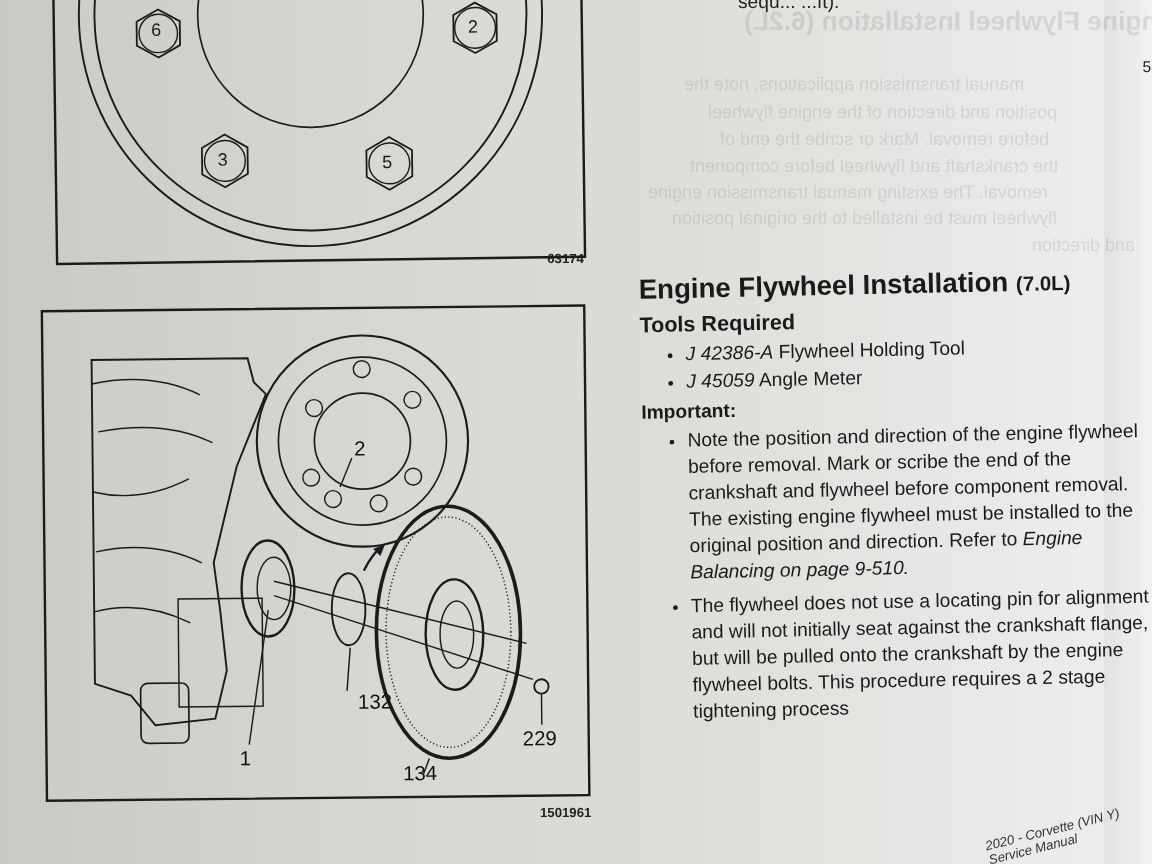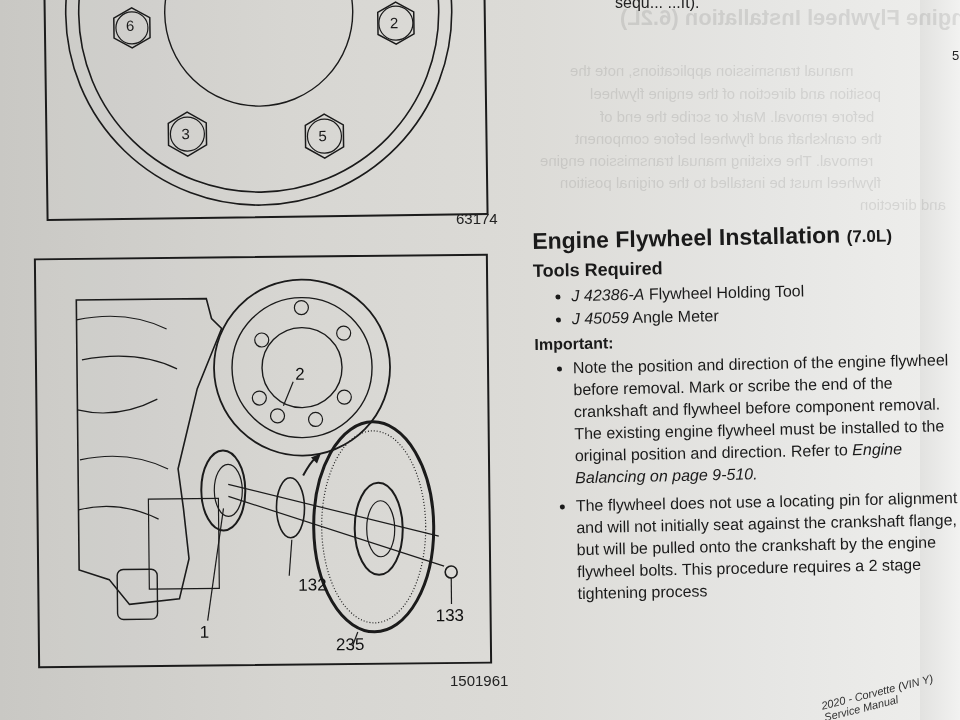--- a/index.html
+++ b/index.html
@@ -6,21 +6,21 @@
     body {
       width:960px; height:720px; overflow:hidden; position:relative;
       background: linear-gradient(90deg, #c9c8c4 0%, #d6d5d1 30%, #dcdbd7 55%, #e6e6e4 80%, #ededeb 96%, #2a2a2a 100%);
       font-family: "Liberation Sans", sans-serif; color:#1a1a1a;
     }
     .page-right-edge { position:absolute; right:0; top:0; width:40px; height:720px;
       background: linear-gradient(90deg, #e2e2e0, #f2f2f1); }
     .fig { position:absolute; border:2px solid #1b1b1b; background:rgba(255,255,255,0.04); }
     .fig-top { left:45px; top:-10px; width:438px; height:224px; transform:rotate(-0.8deg); }
     .fig-bot { left:36px; top:256px; width:450px; height:406px; transform:rotate(-0.6deg); }
-    .fig-num { position:absolute; font-size:15px; color:#222; }
+    .fig-num { position:absolute; font-size:11px; color:#222;font-weight:bold; }
     .callout { position:absolute; font-size:17px; color:#111; }
     .bolt-label { position:absolute; font-size:15px; }
     svg { position:absolute; left:0; top:0; }
     .content { position:absolute; left:532px; top:228px; width:420px; transform:rotate(-1.2deg); transform-origin:left top; }
     .title { font-size:23px; font-weight:bold; margin:0 0 6px 0; white-space:nowrap; }
     .title .suffix { font-size:17px; }
     .subhead { font-size:18px; font-weight:bold; margin:0 0 4px 0; }
     ul { margin:0 0 6px 0; padding-left:38px; }
     li { font-size:16px; line-height:21px; }
     .tools li { margin-bottom:2px; }
@@ -111,22 +111,22 @@
     <circle cx="412" cy="316" r="6" fill="none" stroke="#1b1b1b" stroke-width="1.6"></circle>
 
     <line x1="185" y1="250" x2="168" y2="362" stroke="#1b1b1b" stroke-width="1.2"></line>
     <line x1="253" y1="282" x2="250" y2="318" stroke="#1b1b1b" stroke-width="1.2"></line>
     <line x1="412" y1="322" x2="412" y2="348" stroke="#1b1b1b" stroke-width="1.2"></line>
     <line x1="318" y1="375" x2="313" y2="388" stroke="#1b1b1b" stroke-width="1.2"></line>
   </svg>
   <span class="callout" style="left:258px;top:107px;">2</span>
   <span class="callout" style="left:160px;top:364px;">1</span>
   <span class="callout" style="left:232px;top:318px;margin-left:27px;">132</span>
-  <span class="callout" style="left:396px;top:350px;">133</span>
-  <span class="callout" style="left:296px;top:378px;">235</span>
+  <span class="callout" style="left:396px;top:350px;">229</span>
+  <span class="callout" style="left:296px;top:378px;">134</span>
 </div>
 <span class="fig-num" style="left:450px;top:672px;">1501961</span>
 
 <div class="content">
   <h1 class="title">
     <span>Engine Flywheel Installation</span>
     <span class="suffix">(7.0L)</span>
   </h1>
   <h2 class="subhead">Tools Required</h2>
   <ul class="tools">

